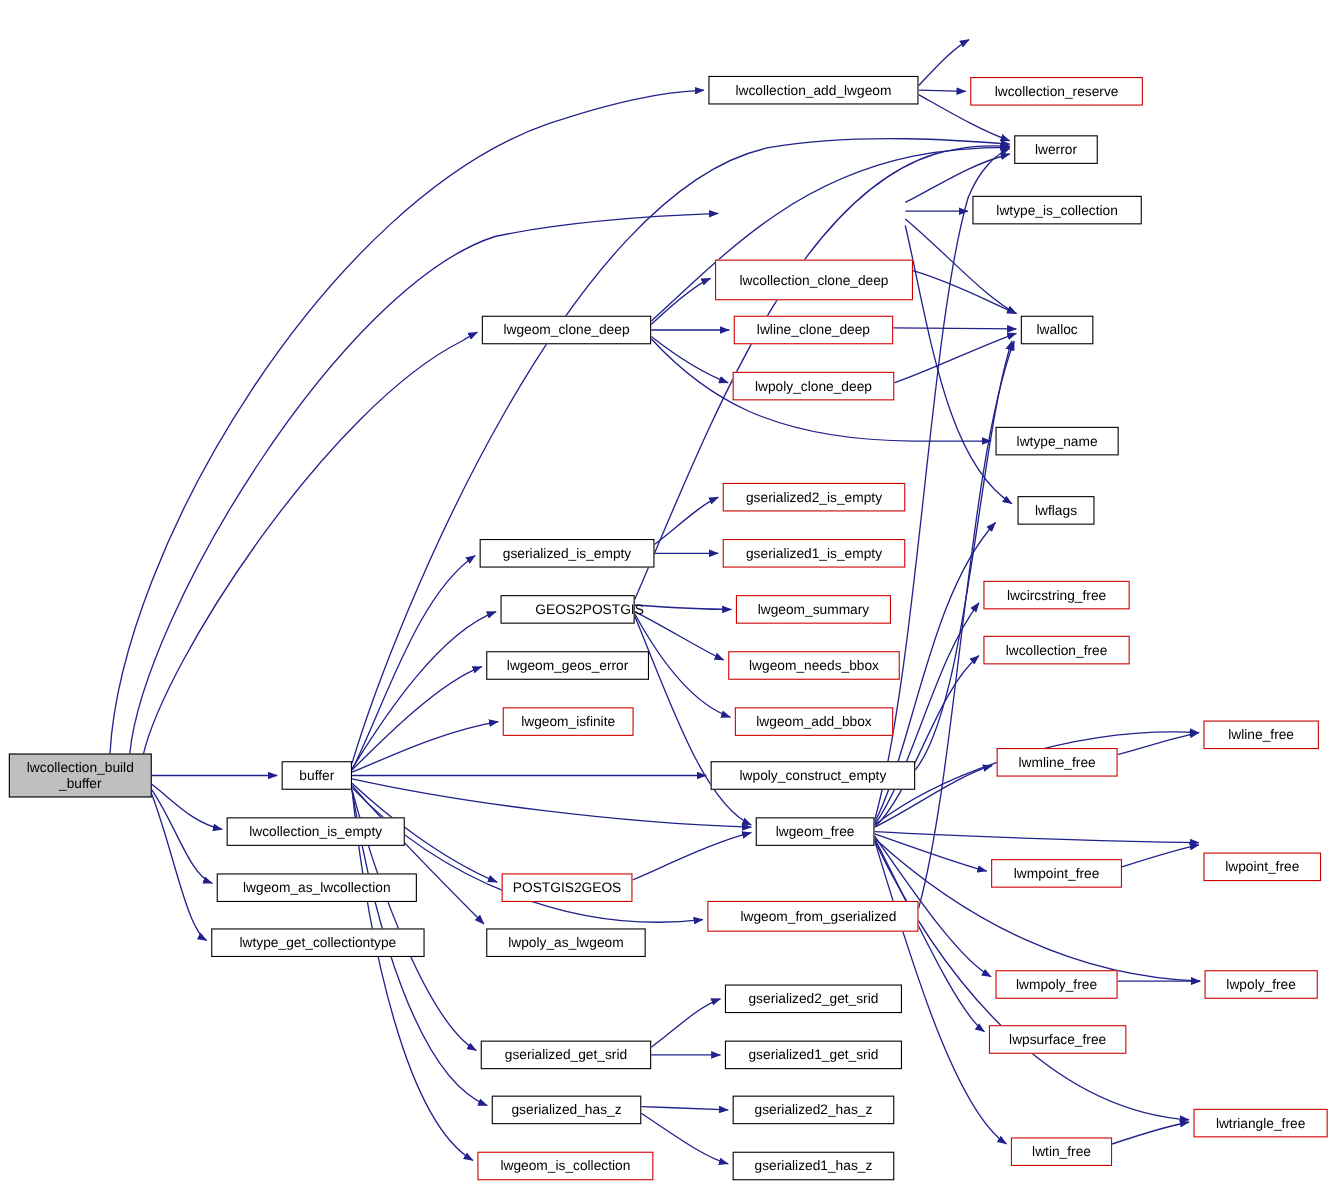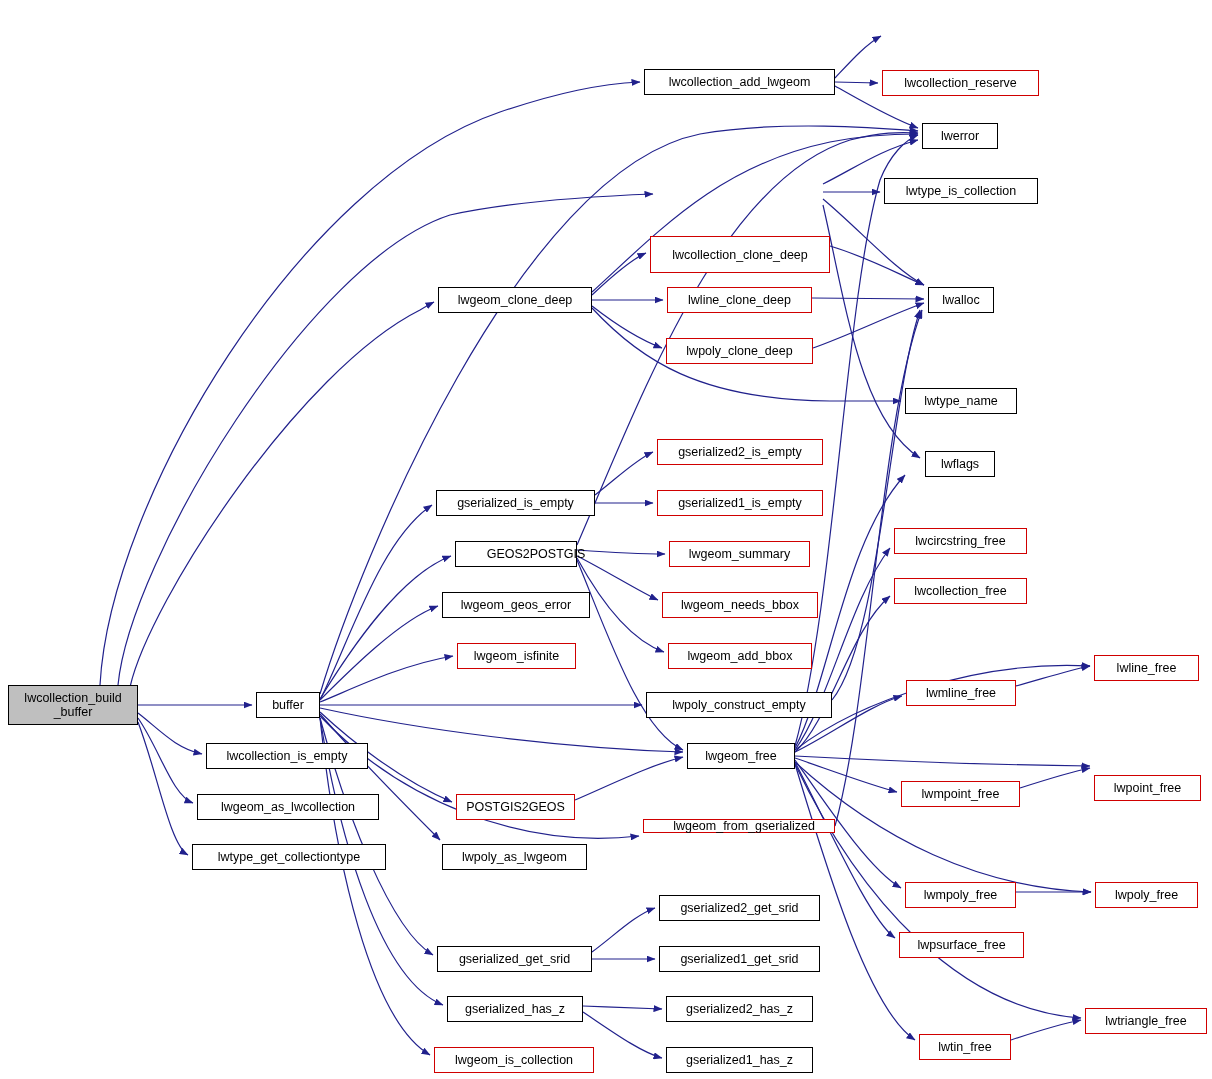--- a/index.html
+++ b/index.html
@@ -170,21 +170,21 @@
   <div class="node red" style="left:457px; top:643px; width:119px; height:26px;">lwgeom_isfinite</div>
   <div class="node red" style="left:894px; top:528px; width:133px; height:26px;">lwcircstring_free</div>
   <div class="node red" style="left:894px; top:578px; width:133px; height:26px;">lwcollection_free</div>
   <div class="node red" style="left:1094px; top:655px; width:105px; height:26px;">lwline_free</div>
   <div class="node red" style="left:906px; top:680px; width:110px; height:26px;">lwmline_free</div>
   <div class="node" style="left:646px; top:692px; width:186px; height:26px;">lwpoly_construct_empty</div>
   <div class="node" style="left:687px; top:743px; width:108px; height:26px;">lwgeom_free</div>
   <div class="node red" style="left:1094px; top:756px; width:107px; height:26px;margin-top:19px;">lwpoint_free</div>
   <div class="node red" style="left:901px; top:781px; width:119px; height:26px;">lwmpoint_free</div>
   <div class="node red" style="left:456px; top:794px; width:119px; height:26px;">POSTGIS2GEOS</div>
-  <div class="node red" style="left:643px; top:819px; width:192px; height:14px;padding-left:10px;">lwgeom_from_gserialized</div>
+  <div class="node red" style="left:643px; top:819px; width:192px; height:28px;padding-left:10px;">lwgeom_from_gserialized</div>
   <div class="node" style="left:442px; top:844px; width:145px; height:26px;">lwpoly_as_lwgeom</div>
   <div class="node" style="left:659px; top:895px; width:161px; height:26px;">gserialized2_get_srid</div>
   <div class="node red" style="left:905px; top:882px; width:111px; height:26px;">lwmpoly_free</div>
   <div class="node red" style="left:1095px; top:882px; width:103px; height:26px;">lwpoly_free</div>
   <div class="node red" style="left:899px; top:932px; width:125px; height:26px;">lwpsurface_free</div>
   <div class="node" style="left:437px; top:946px; width:155px; height:26px;">gserialized_get_srid</div>
   <div class="node" style="left:659px; top:946px; width:161px; height:26px;">gserialized1_get_srid</div>
   <div class="node" style="left:447px; top:996px; width:136px; height:26px;">gserialized_has_z</div>
   <div class="node" style="left:666px; top:996px; width:147px; height:26px;">gserialized2_has_z</div>
   <div class="node red" style="left:1085px; top:1008px; width:122px; height:26px;">lwtriangle_free</div>

